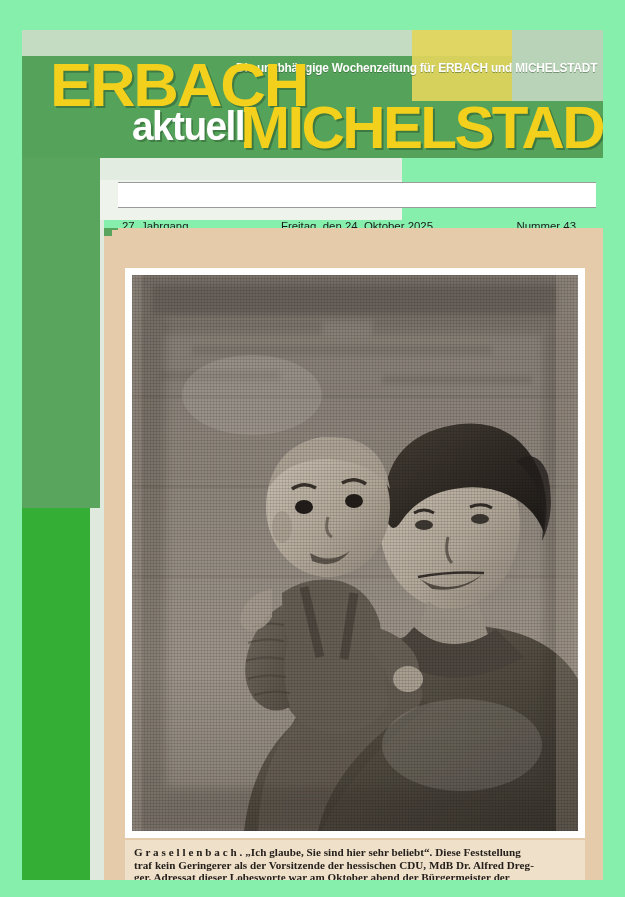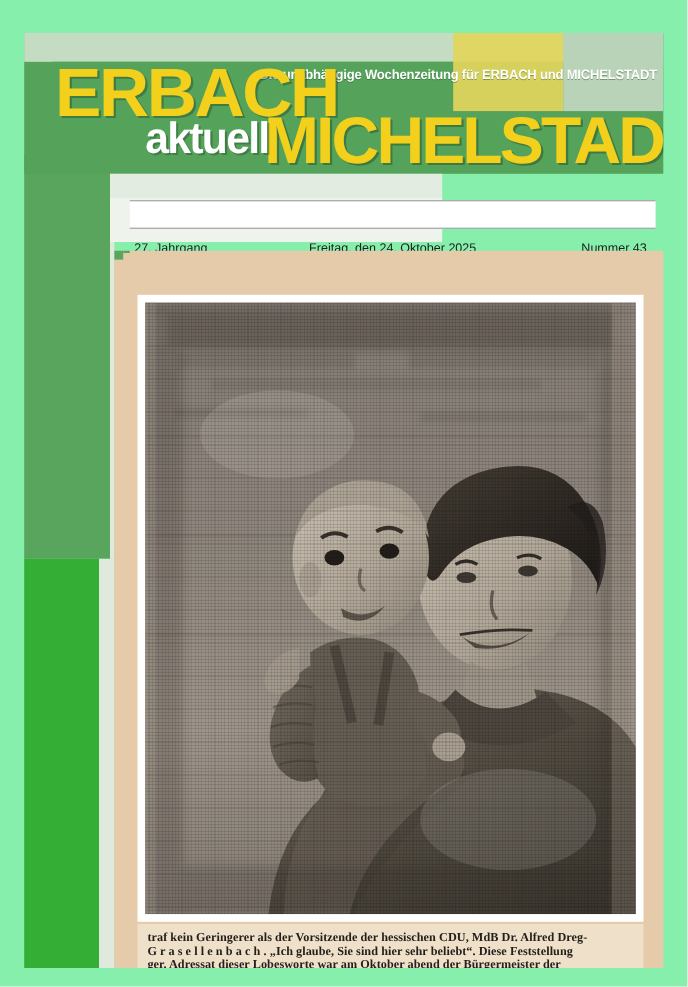--- a/index.html
+++ b/index.html
@@ -48,21 +48,21 @@
 
   
   .infobar{position:absolute;left:118px;top:182px;width:478px;height:24px;
            border-top:1px solid #9a9a9a;border-bottom:1px solid #9a9a9a;
            background:#ffffff;}
   .infobar .cell{position:absolute;top:4px;font-size:11.4px;color:#1b1b1b;
                  font-family:"Liberation Sans",sans-serif;white-space:nowrap;
                  line-height:16px;margin-top:31px;}
   .if-left{left:4px;}
   .if-mid{left:50%;transform:translateX(-50%);}
-  .if-right{right:8px;}
+  .if-right{right:20px;}
 
   
   .side-muted{position:absolute;left:22px;top:140px;width:78px;height:368px;
               background:#5aa55d;}
   .side-bright{position:absolute;left:22px;top:508px;width:68px;height:372px;
                background:#35ae35;}
   .side-pale-strip{position:absolute;left:90px;top:508px;width:14px;height:372px;
                background:#dfe9dd;}
   .side-pale-top{position:absolute;left:100px;top:220px;width:4px;height:288px;
                background:#dfe9dd;}
@@ -269,20 +269,20 @@
             <ellipse cx="120" cy="120" rx="70" ry="40"></ellipse>
             <ellipse cx="330" cy="470" rx="80" ry="46"></ellipse>
           </g>
         </svg>
         <div class="halftone"></div>
         <div class="photo-warm"></div>
       </div>
     </div>
 
     <div class="caption">
+      <div class="cap-line">G r a s e l l e n b a c h .  „Ich glaube, Sie sind hier sehr beliebt“. Diese Feststellung</div>
       <div class="cap-line">traf kein Geringerer als der Vorsitzende der hessischen CDU, MdB Dr. Alfred Dreg-</div>
-      <div class="cap-line">G r a s e l l e n b a c h .  „Ich glaube, Sie sind hier sehr beliebt“. Diese Feststellung</div>
       <div class="cap-line">ger. Adressat dieser Lobesworte war am Oktober abend der Bürgermeister der</div>
 
     </div>
   </div>
 
 </div>
 
 </body></html>

